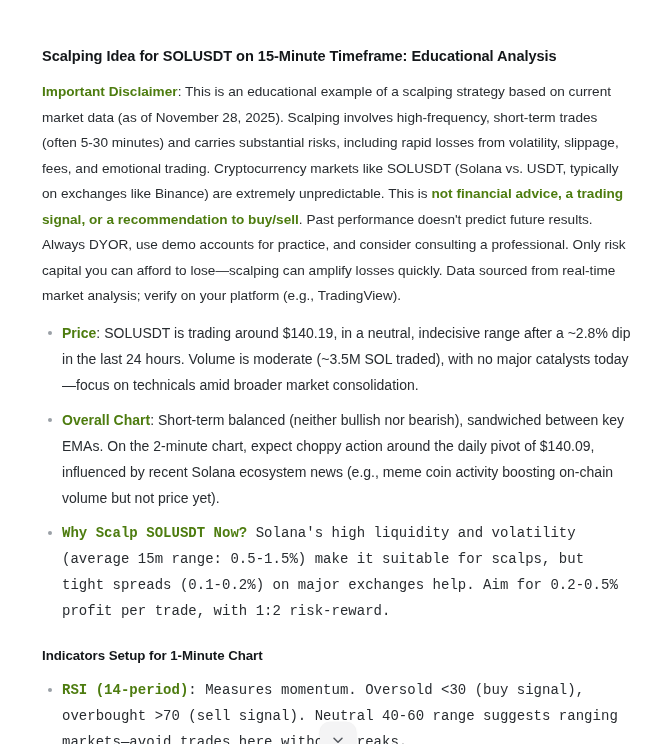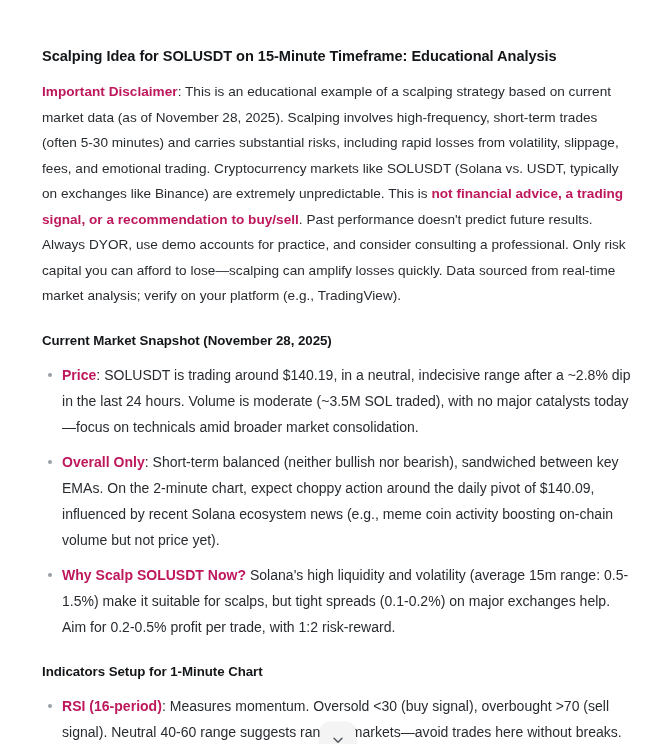--- a/index.html
+++ b/index.html
@@ -61,33 +61,33 @@
   }
   ul.bullets > li {
     position: relative;
     padding-left: 20px;
     font-size: 14px;
     line-height: 26px;
     color: #282c30;
     margin-bottom: 9px;
     letter-spacing: 0.02px;
   }
-  ul.bullets > li:last-child { margin-bottom: 0; }
+  ul.bullets > li:last-child { margin-bottom: 0; font-family: Liberation Mono, monospace; }
   ul.bullets > li::before {
     content: "";
     position: absolute;
     left: 6px;
     top: 11px;
     width: 4px;
     height: 4px;
     border-radius: 50%;
     background: #9aa0a6;
   }
 
-  strong, b { font-weight: 700; color: #be185d; }
+  strong, b { font-weight: 700; color: #4d7c0f; }
 
   .scroll-down-btn {
     position: absolute;
     left: 320px;
     top: 696px;
     width: 36px;
     height: 36px;
     border-radius: 10px;
     background: #f4f4f5;
     border: none;
@@ -105,40 +105,39 @@
 <body>
 
 <div id="doc">
 
   <h1 class="doc-title">Scalping Idea for SOLUSDT on 15-Minute Timeframe: Educational Analysis</h1>
 
   <p class="para">
     <strong>Important Disclaimer</strong><span>: This is an educational example of a scalping strategy based on current market data (as of November 28, 2025). Scalping involves high-frequency, short-term trades (often 5-30 minutes) and carries substantial risks, including rapid losses from volatility, slippage, fees, and emotional trading. Cryptocurrency markets like SOLUSDT (Solana vs. USDT, typically on exchanges like Binance) are extremely unpredictable. This is </span><strong>not financial advice, a trading signal, or a recommendation to buy/sell</strong><span>. Past performance doesn't predict future results. Always DYOR, use demo accounts for practice, and consider consulting a professional. Only risk capital you can afford to lose—scalping can amplify losses quickly. Data sourced from real-time market analysis; verify on your platform (e.g., TradingView).</span>
   </p>
 
-  <h2 class="section-head">Current Market Snapshot (November 28, 2025)</h2>
 
   <ul class="bullets">
     <li>
       <strong>Price</strong><span>: SOLUSDT is trading around $140.19, in a neutral, indecisive range after a ~2.8% dip in the last 24 hours. Volume is moderate (~3.5M SOL traded), with no major catalysts today—focus on technicals amid broader market consolidation.</span>
     </li>
     <li>
-      <strong>Overall Only</strong><span>: Short-term balanced (neither bullish nor bearish), sandwiched between key EMAs. On the 2-minute chart, expect choppy action around the daily pivot of $140.09, influenced by recent Solana ecosystem news (e.g., meme coin activity boosting on-chain volume but not price yet).</span>
+      <strong>Overall Chart</strong><span>: Short-term balanced (neither bullish nor bearish), sandwiched between key EMAs. On the 2-minute chart, expect choppy action around the daily pivot of $140.09, influenced by recent Solana ecosystem news (e.g., meme coin activity boosting on-chain volume but not price yet).</span>
     </li>
     <li>
       <strong>Why Scalp SOLUSDT Now?</strong><span> Solana's high liquidity and volatility (average 15m range: 0.5-1.5%) make it suitable for scalps, but tight spreads (0.1-0.2%) on major exchanges help. Aim for 0.2-0.5% profit per trade, with 1:2 risk-reward.</span>
     </li>
   </ul>
 
   <h2 class="section-head">Indicators Setup for 1-Minute Chart</h2>
 
 
   <ul class="bullets">
     <li>
-      <strong>RSI (16-period)</strong><span>: Measures momentum. Oversold &lt;30 (buy signal), overbought &gt;70 (sell signal). Neutral 40-60 range suggests ranging markets—avoid trades here without breaks.</span>
+      <strong>RSI (14-period)</strong><span>: Measures momentum. Oversold &lt;30 (buy signal), overbought &gt;70 (sell signal). Neutral 40-60 range suggests ranging markets—avoid trades here without breaks.</span>
     </li>
 
   </ul>
 
   <button class="scroll-down-btn">
     <span>
       <svg width="16" height="16" viewBox="0 0 16 16" fill="none" xmlns="http://www.w3.org/2000/svg">
         <path d="M4 6.2L8 10.2L12 6.2" stroke="#52565c" stroke-width="1.5" stroke-linecap="round" stroke-linejoin="round"></path>
       </svg>
     </span>

